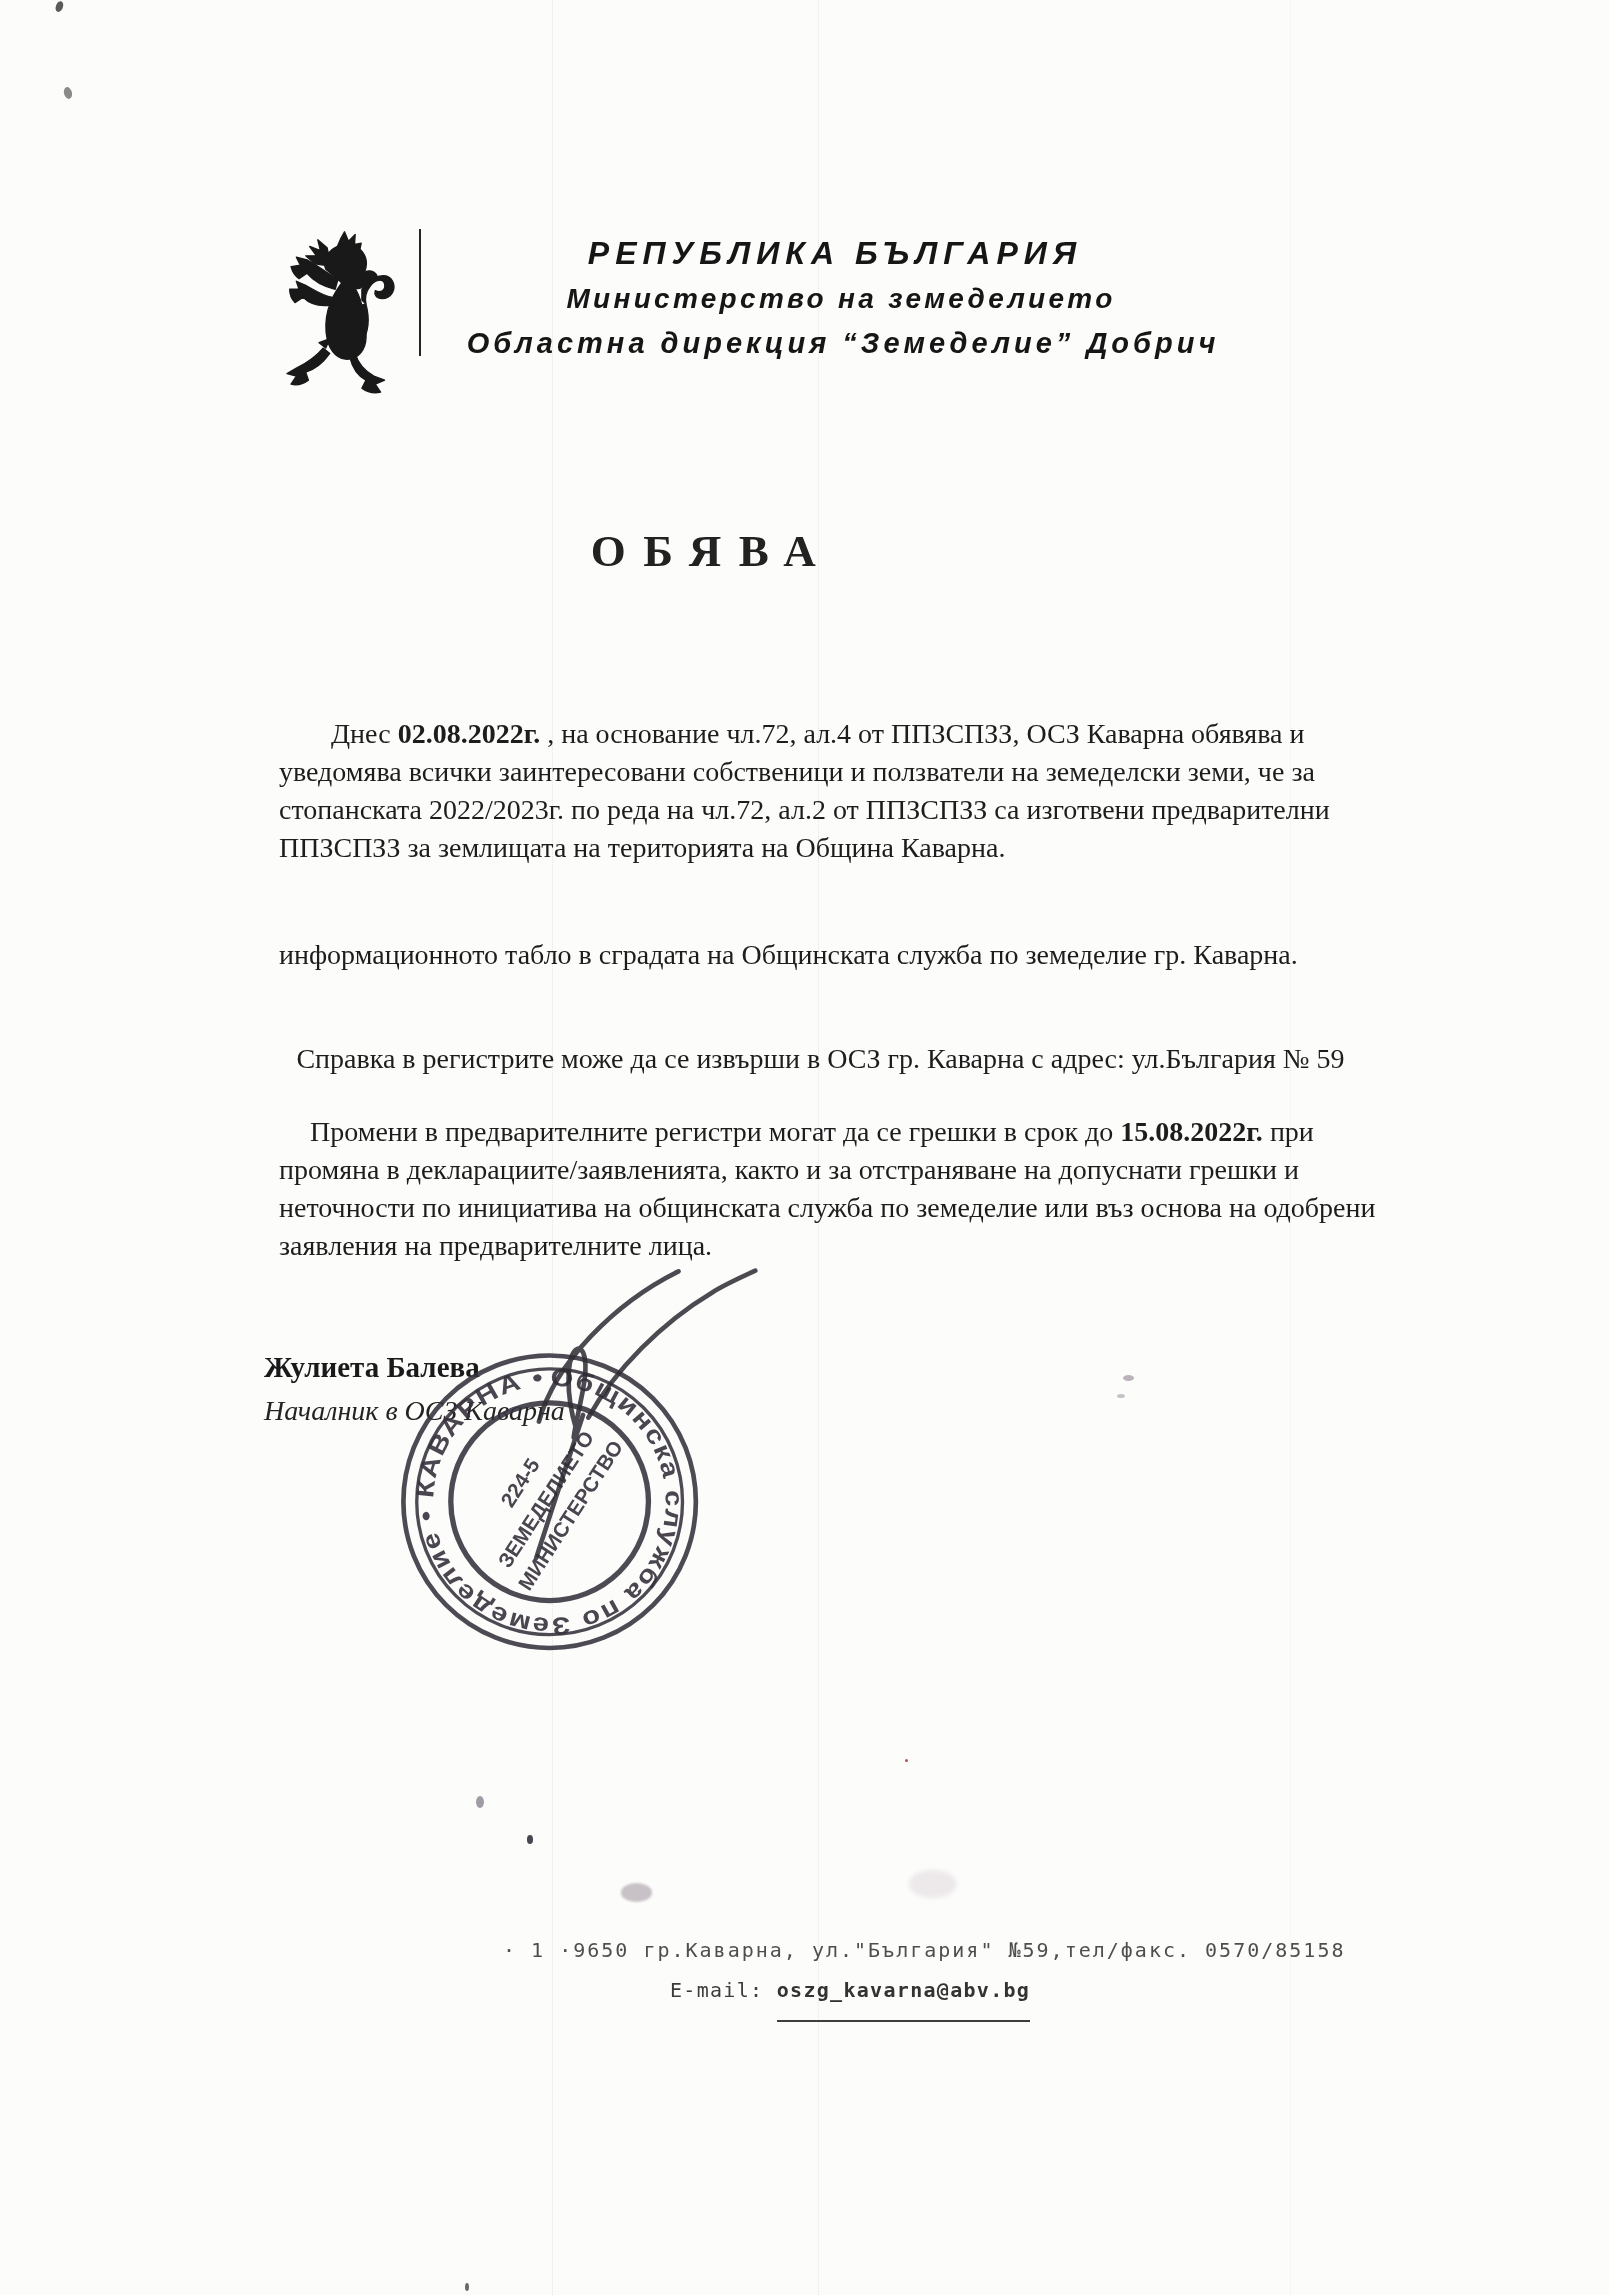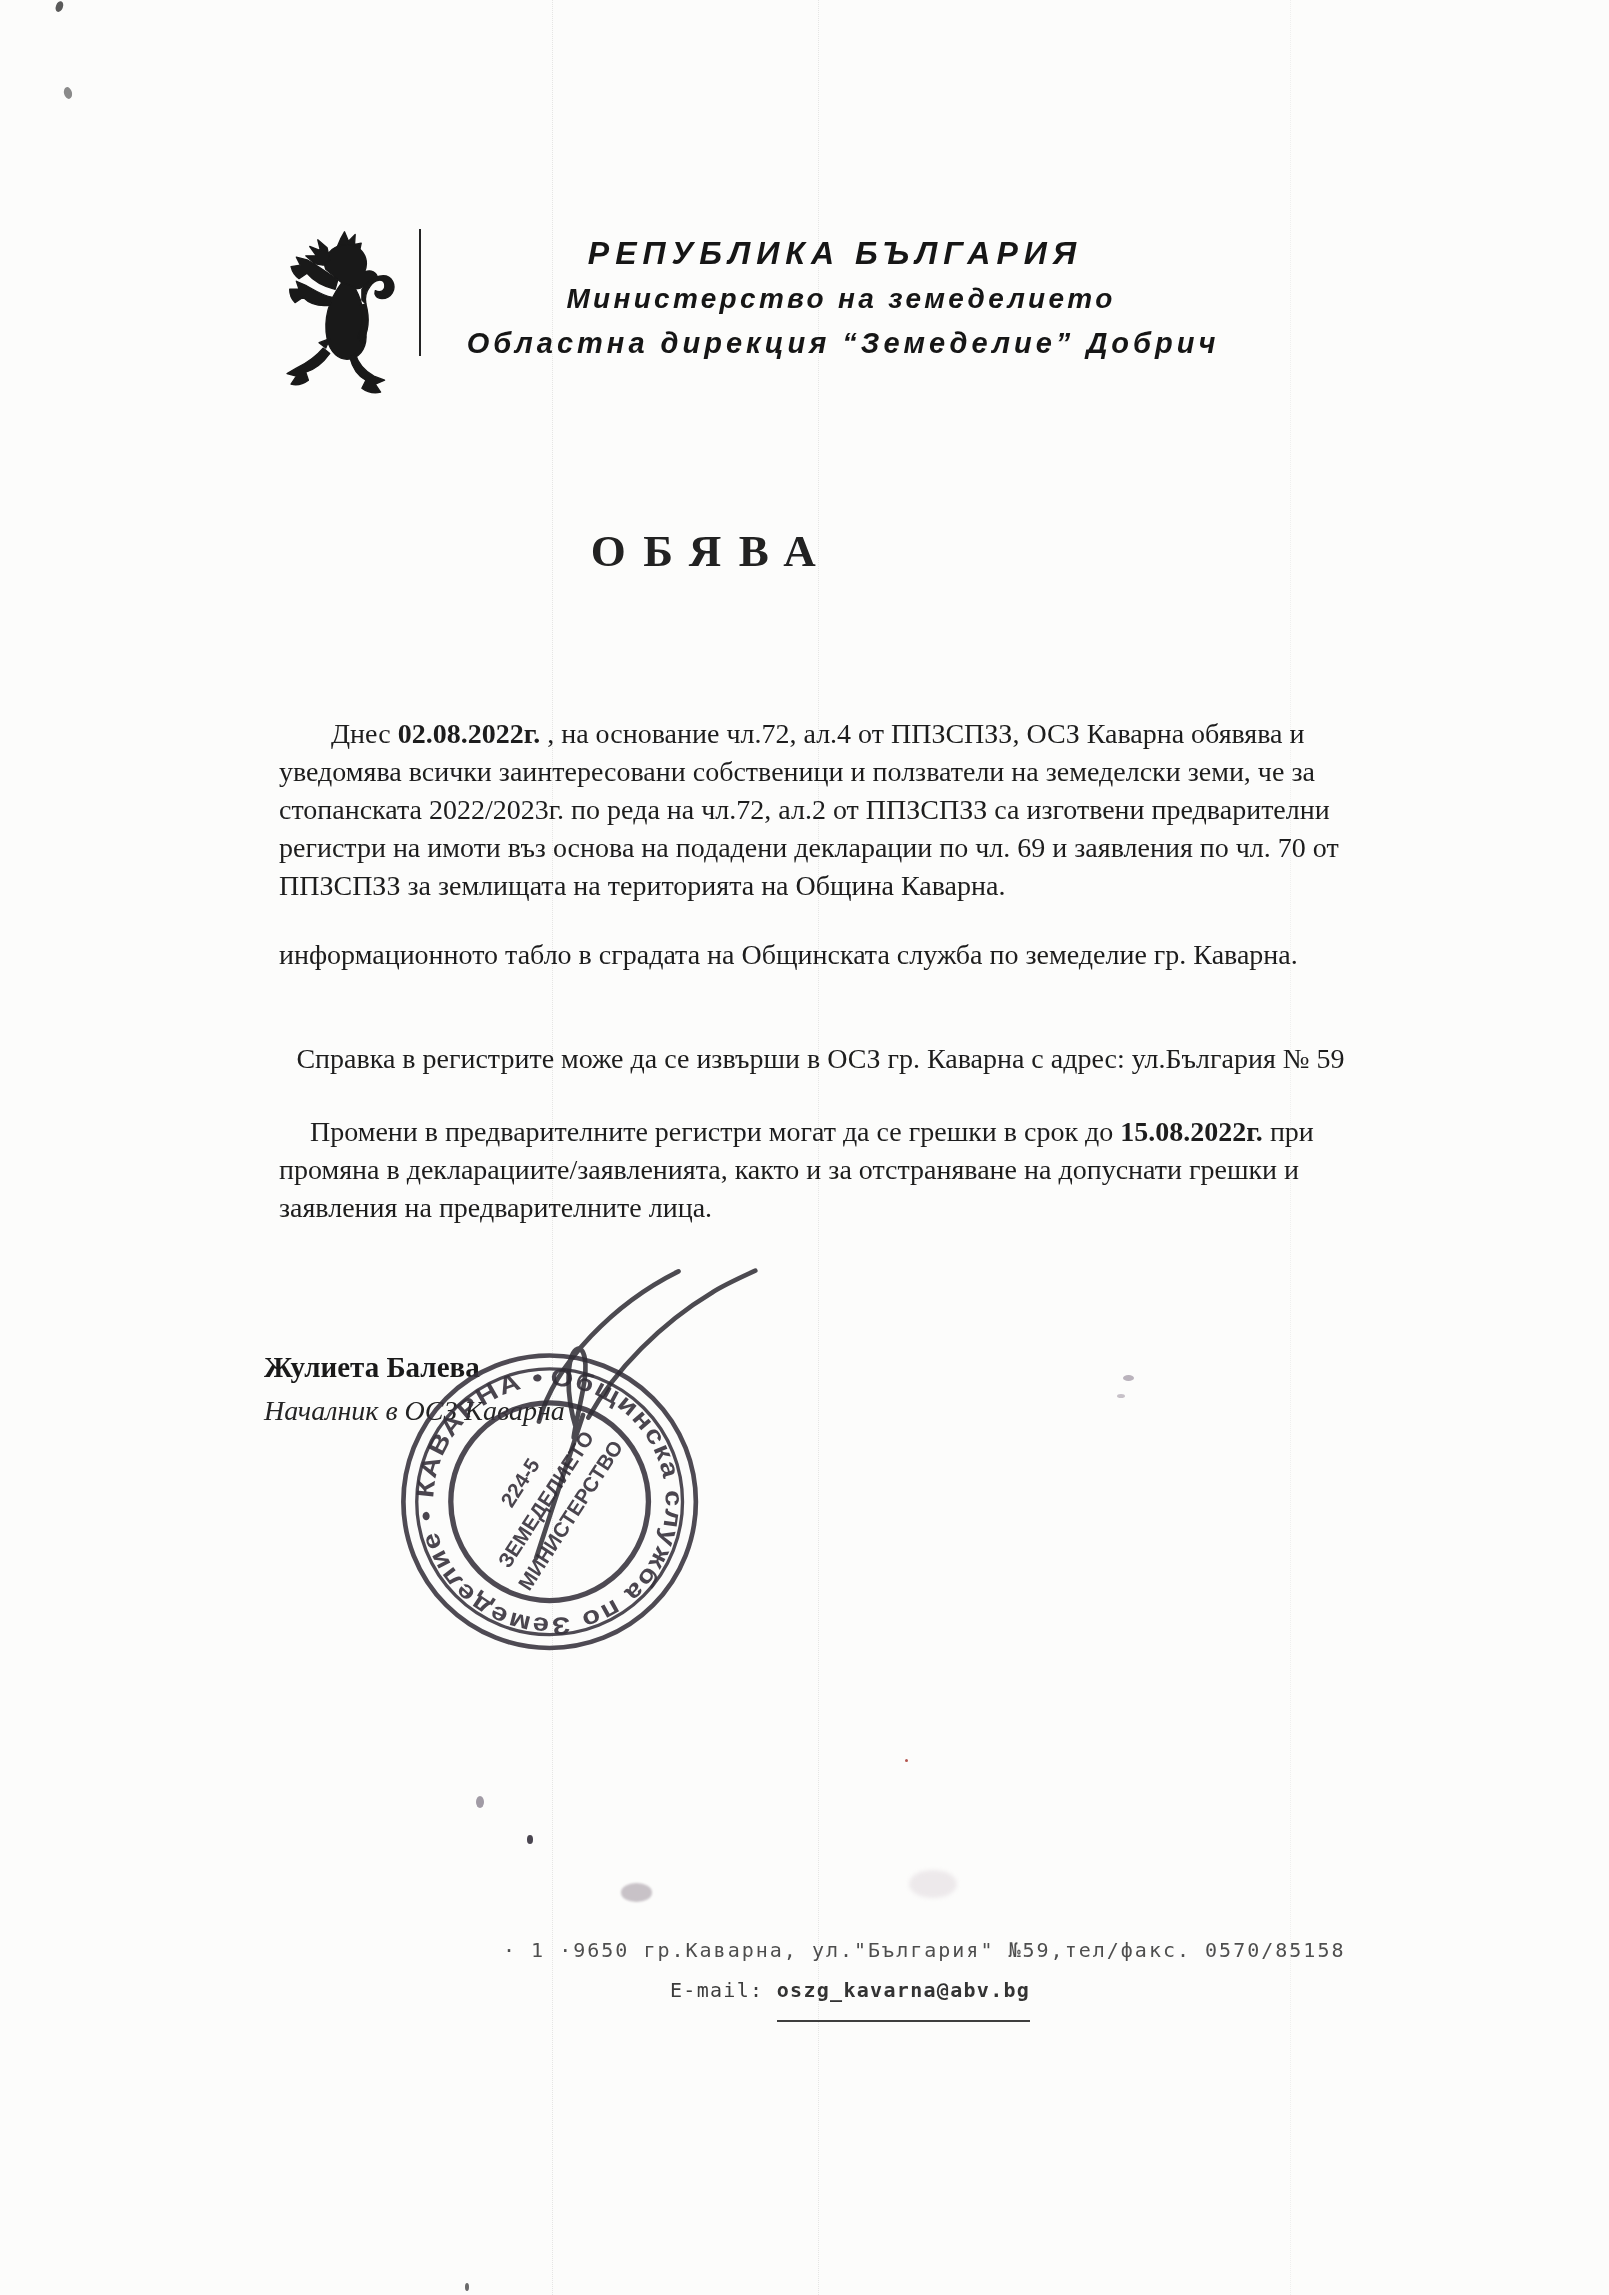--- a/index.html
+++ b/index.html
@@ -85,35 +85,35 @@
   <div class="hline h1" style="left:835px;top:235px">РЕПУБЛИКА БЪЛГАРИЯ</div>
   <div class="hline h2" style="left:841px;top:283px">Министерство на земеделието</div>
   <div class="hline h3" style="left:843px;top:327px">Областна дирекция “Земеделие” Добрич</div>
 
   <div class="doc-title">ОБЯВА</div>
 
   <div class="para" style="top:715px">
     <div class="ln ind78"><span>Днес </span><span class="b">02.08.2022г.</span><span> , на основание чл.72, ал.4 от ППЗСПЗЗ, ОСЗ Каварна обявява и</span></div>
     <div class="ln">уведомява всички заинтересовани собственици и ползватели на земеделски земи, че за</div>
     <div class="ln">стопанската 2022/2023г. по реда на чл.72, ал.2 от ППЗСПЗЗ са изготвени предварителни</div>
-    <div class="ln">регистри на имоти въз основа на подадени декларации по чл. 69 и заявления по чл. 70 от</div>
     <div class="ln">ППЗСПЗЗ за землищата на територията на Община Каварна.</div>
   </div>
 
   <div class="para" style="top:936px">
     <div class="ln">информационното табло в сградата на Общинската служба по земеделие гр. Каварна.</div>
   </div>
 
   <div class="para" style="top:1040px">
     <div class="ln ind26">Справка в регистрите може да се извърши в ОСЗ  гр. Каварна с адрес: ул.България № 59</div>
   </div>
 
   <div class="para" style="top:1113px">
     <div class="ln ind46"><span>Промени в предварителните регистри могат да се грешки в срок до </span><span class="b">15.08.2022г.</span><span> при</span></div>
     <div class="ln">промяна в декларациите/заявленията, както и за отстраняване на допуснати грешки и</div>
+    <div class="ln">неточности по инициатива на общинската служба по земеделие или въз основа на одобрени</div>
     <div class="ln">заявления на предварителните лица.</div>
   </div>
 
   <div class="sig-name">Жулиета Балева</div>
   <div class="sig-role">Началник в ОСЗ Каварна</div>
 
   <div class="stamp-wrap">
     <svg width="428" height="414" viewBox="0 0 640 620">
       <g stroke="#37323c" fill="none" opacity="0.88">
         <circle cx="282" cy="368" r="219" stroke-width="7"></circle>

